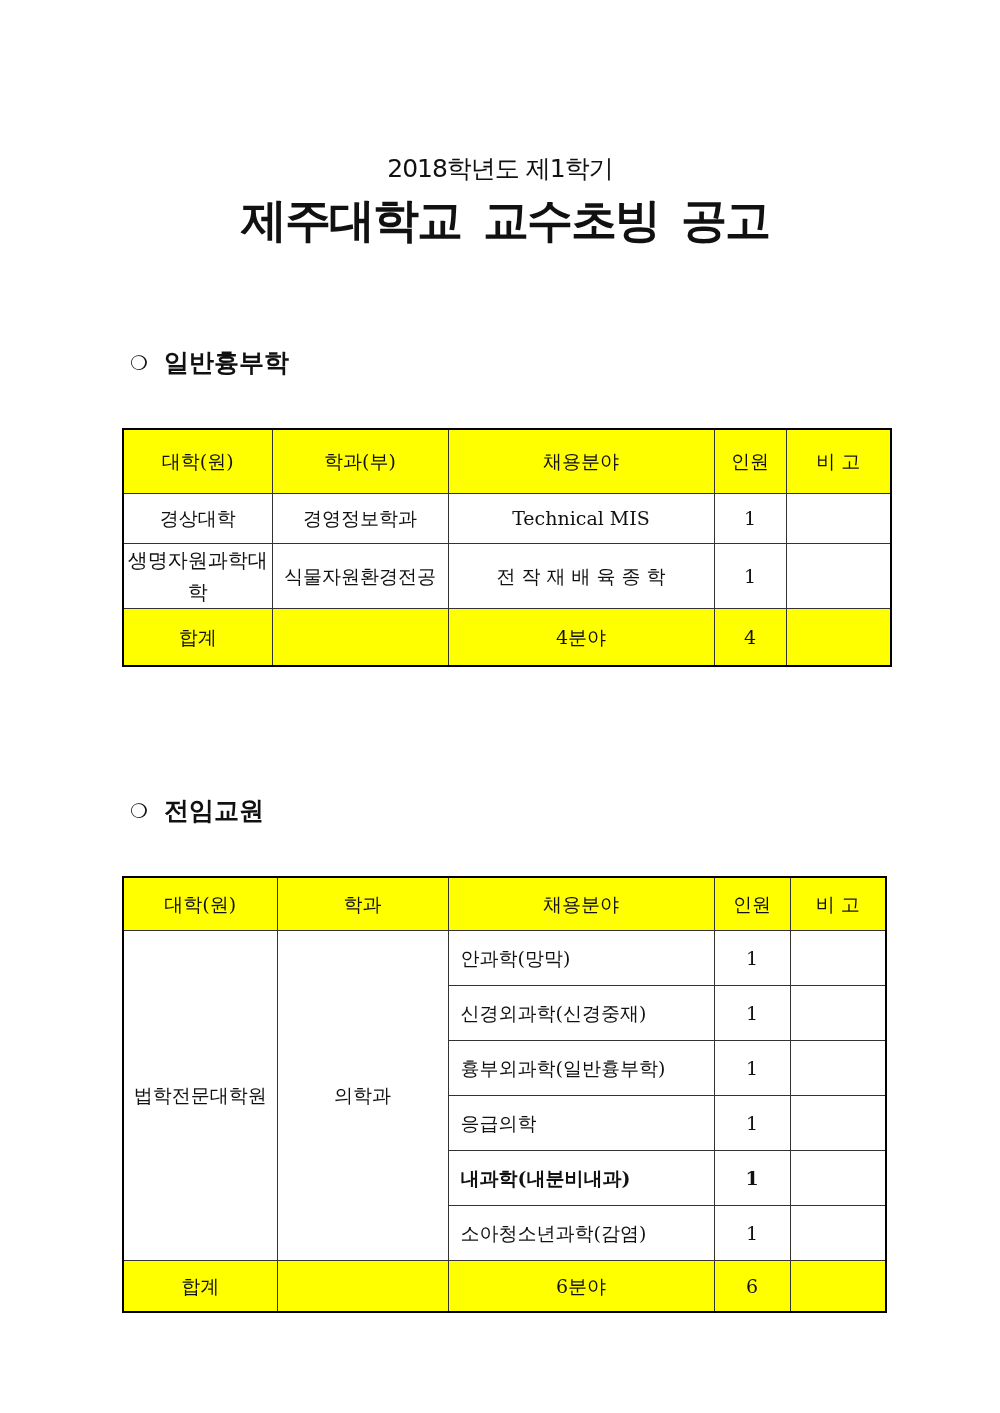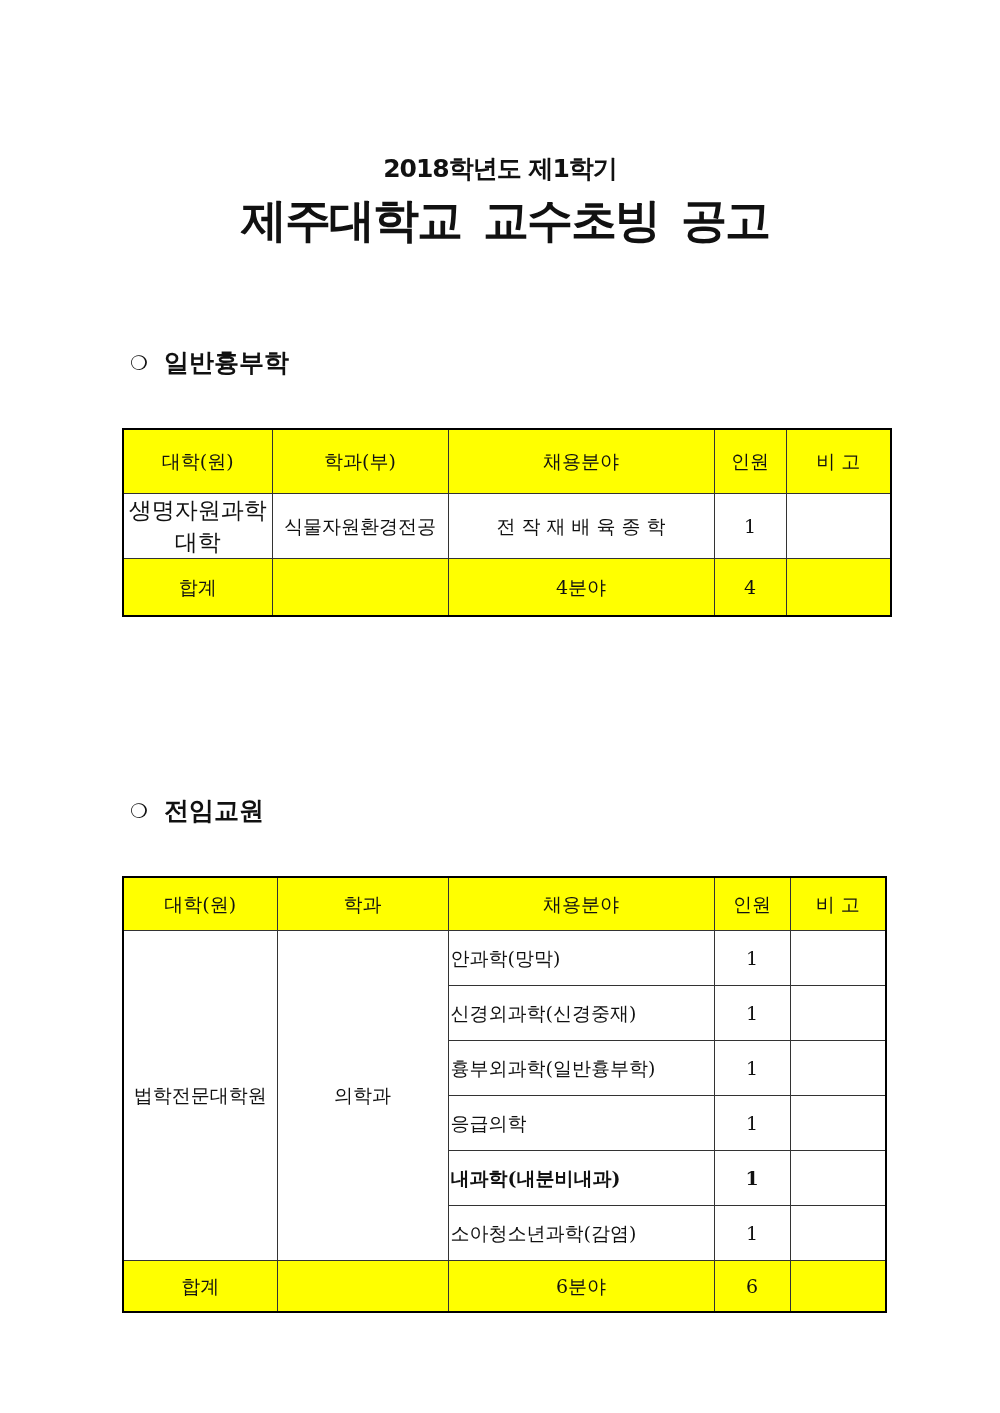--- a/index.html
+++ b/index.html
@@ -1,29 +1,29 @@
 <!DOCTYPE html>
 <html><head>
 <meta charset="utf-8">
 <style>
   html, body { margin: 0; padding: 0; background: #ffffff; }
   body { width: 1000px; height: 1413px; position: relative; overflow: hidden;
          font-family: "DejaVu Serif", "Liberation Serif", serif; color: #111; }
   .subtitle { position: absolute; left: 0; width: 1000px; top: 152px; text-align: center;
-              font-family: "DejaVu Sans", "Liberation Sans", sans-serif; font-size: 25px; font-weight: bold; letter-spacing: -1px; }
+              font-family: "DejaVu Sans", "Liberation Sans", sans-serif; font-size: 25px; font-weight: normal; letter-spacing: -1px; }
   .title { position: absolute; left: 0; width: 1010px; top: 190px; text-align: center;
            font-family: "DejaVu Sans", "Liberation Sans", sans-serif; font-size: 46px; font-weight: bold; letter-spacing: -2px; word-spacing: 8px; }
   .section-heading { position: absolute; left: 130px; font-family: "DejaVu Sans", "Liberation Sans", sans-serif;
                      font-size: 25px; font-weight: bold; display: flex; align-items: center; }
   .section-heading .bullet { font-size: 20px; font-weight: normal; margin-right: 16px; }
   table { position: absolute; border-collapse: collapse; table-layout: fixed; font-size: 19px; }
   table td { border: 1px solid #333; text-align: center; vertical-align: middle; padding: 0; line-height: 32px; }
   table.outer { border: 2px solid #000; margin-top: 36px; }
   tr.yellow td { background: #ffff00; }
-  td.left { text-align: left; padding-left: 2px; }
+  td.left { text-align: left; padding-left: 12px; }
   .multiline span { display: block; }
 </style>
 </head>
 <body>
 
 <div class="subtitle">2018학년도 제1학기</div>
 <div class="title">제주대학교 교수초빙 공고</div>
 
 <div class="section-heading" style="top:346px;">
   <span class="bullet">❍</span>
@@ -39,22 +39,29 @@
       <col style="width:105px">
     </colgroup>
   <tbody>
       <tr class="yellow" style="height:64px;">
     <td>대학(원)</td>
     <td>학과(부)</td>
     <td>채용분야</td>
     <td>인원</td>
     <td>비 고</td>
   </tr>
+  <tr style="height:50px;">
+    <td>경상대학</td>
+    <td>경영정보학과</td>
+    <td>Technical MIS</td>
+    <td>1</td>
+    <td></td>
+  </tr>
   <tr style="height:54px;">
-    <td style="font-size:23px;">생명자원과학대학</td>
+    <td style="font-size:20px;">생명자원과학대학</td>
     <td>식물자원환경전공</td>
     <td>전 작 재 배 육 종 학</td>
     <td>1</td>
     <td></td>
   </tr>
   <tr class="yellow" style="height:58px;">
     <td>합계</td>
     <td></td>
     <td>4분야</td>
     <td>4</td>

